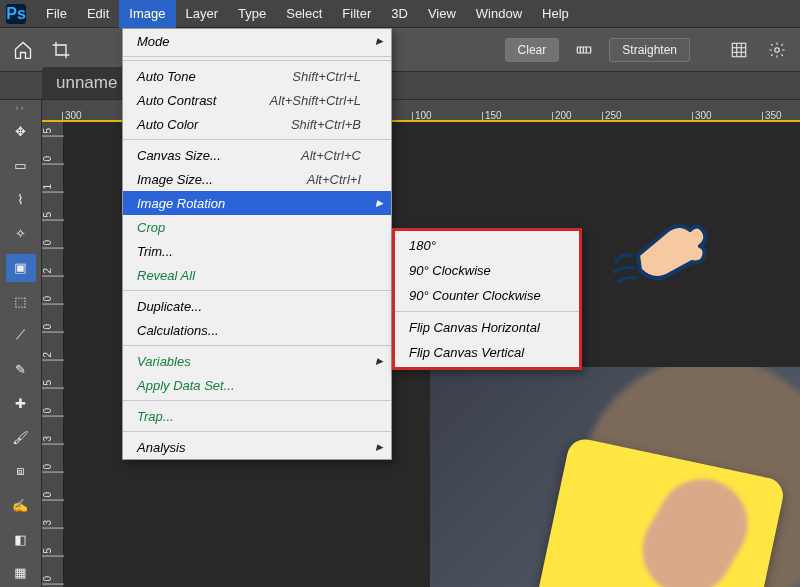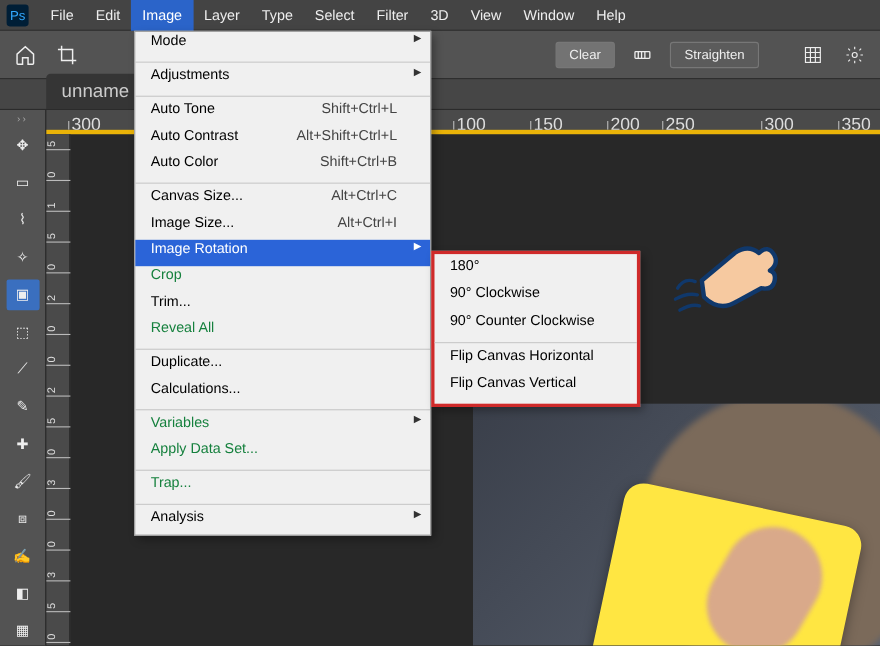--- a/index.html
+++ b/index.html
@@ -10,21 +10,21 @@
   }
 
   
   .menu-bar {
     display: flex; align-items: center; height: 28px;
     background: #444444; border-bottom: 1px solid #2b2b2b;
     padding-left: 6px; gap: 0;
   }
   .ps-logo {
     width: 20px; height: 20px; background: #001e36; color: #31a8ff;
-    font-weight: 400; font-size: 12px; display: flex; align-items: center;
+    font-weight: 700; font-size: 16px; display: flex; align-items: center;
     justify-content: center; border-radius: 3px; margin-right: 10px;
   }
   .menu-item {
     padding: 0 10px; height: 28px; display: flex; align-items: center;
     color: #eee; cursor: default;
   }
   .menu-item.active { background: #2b64c9; color: #fff; }
 
   
   .options-bar {
@@ -74,23 +74,23 @@
     justify-content: center; color: #eee; border-radius: 2px;
   }
   .tool.selected { background: #3a6fbf; }
 
   
   .canvas-wrap {
     flex: 1; position: relative; background: #282828; overflow: hidden;
   }
   .h-ruler {
     position: absolute; top: 0; left: 0; right: 0; height: 22px;
-    background: #4a4a4a; border-bottom: 4px solid #eab308;
+    background: #4a4a4a; border-bottom: 2px solid #eab308;
     display: flex; align-items: flex-end; overflow: hidden;
-    font-size: 16px; color: #ddd;
+    font-size: 10px; color: #ddd;
   }
   .h-ruler .tick {
     position: absolute; bottom: 0; border-left: 1px solid #bbb;
     height: 8px; padding-left: 2px; line-height: 8px;
   }
   .v-ruler {
     position: absolute; top: 22px; left: 0; bottom: 0; width: 22px;
     background: #4a4a4a; border-right: 1px solid #222;
     font-size: 10px; color: #ddd;
   }
@@ -120,22 +120,22 @@
     filter: blur(2px);
   }
 
   
   .dropdown {
     position: absolute; background: #f0f0f0; color: #000;
     border: 1px solid #999; box-shadow: 3px 4px 8px rgba(0,0,0,.35);
     font-size: 13px; z-index: 100;
   }
   .dropdown .row {
-    display: flex; align-items: flex-start; height: 24px;
-    padding: 0 30px 0 14px; white-space: nowrap; position: relative;
+    display: flex; align-items: center; height: 24px;
+    padding: 0 30px 0 14px; white-space: nowrap; position: relative; font-style: italic;
   }
   .dropdown .row.sub::after {
     content: "▶"; position: absolute; right: 8px; font-size: 9px; color: #333;
   }
   .dropdown .row.highlight { background: #2b64d8; color: #fff; }
   .dropdown .row.highlight.sub::after { color: #fff; }
   .dropdown .row.disabled { color: #15803d; }
   .dropdown .shortcut {
     margin-left: auto; padding-left: 24px; color: #444;
   }
@@ -273,23 +273,20 @@
       <div class="thumb"></div>
     </div>
   </div>
 </div>
 
 <div class="dropdown" id="image-menu">
     <div class="row sub">
       <span>Mode</span>
     </div>
     <hr>
-    <div class="row sub">
-      <span>Adjustments</span>
-    </div>
     <hr>
     <div class="row">
       <span>Auto Tone</span>
       <span class="shortcut">Shift+Ctrl+L</span>
     </div>
     <div class="row">
       <span>Auto Contrast</span>
       <span class="shortcut">Alt+Shift+Ctrl+L</span>
     </div>
     <div class="row">

